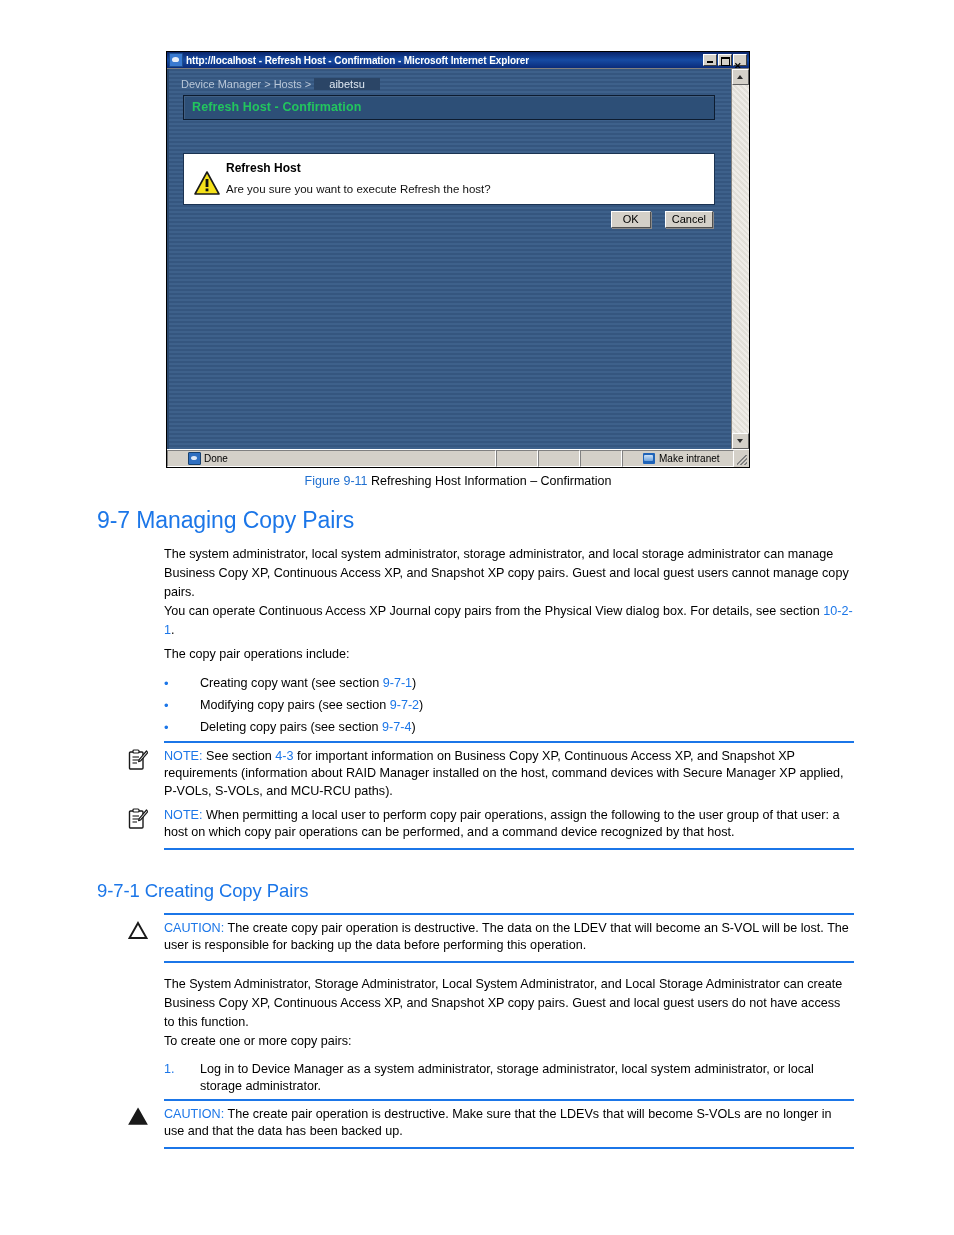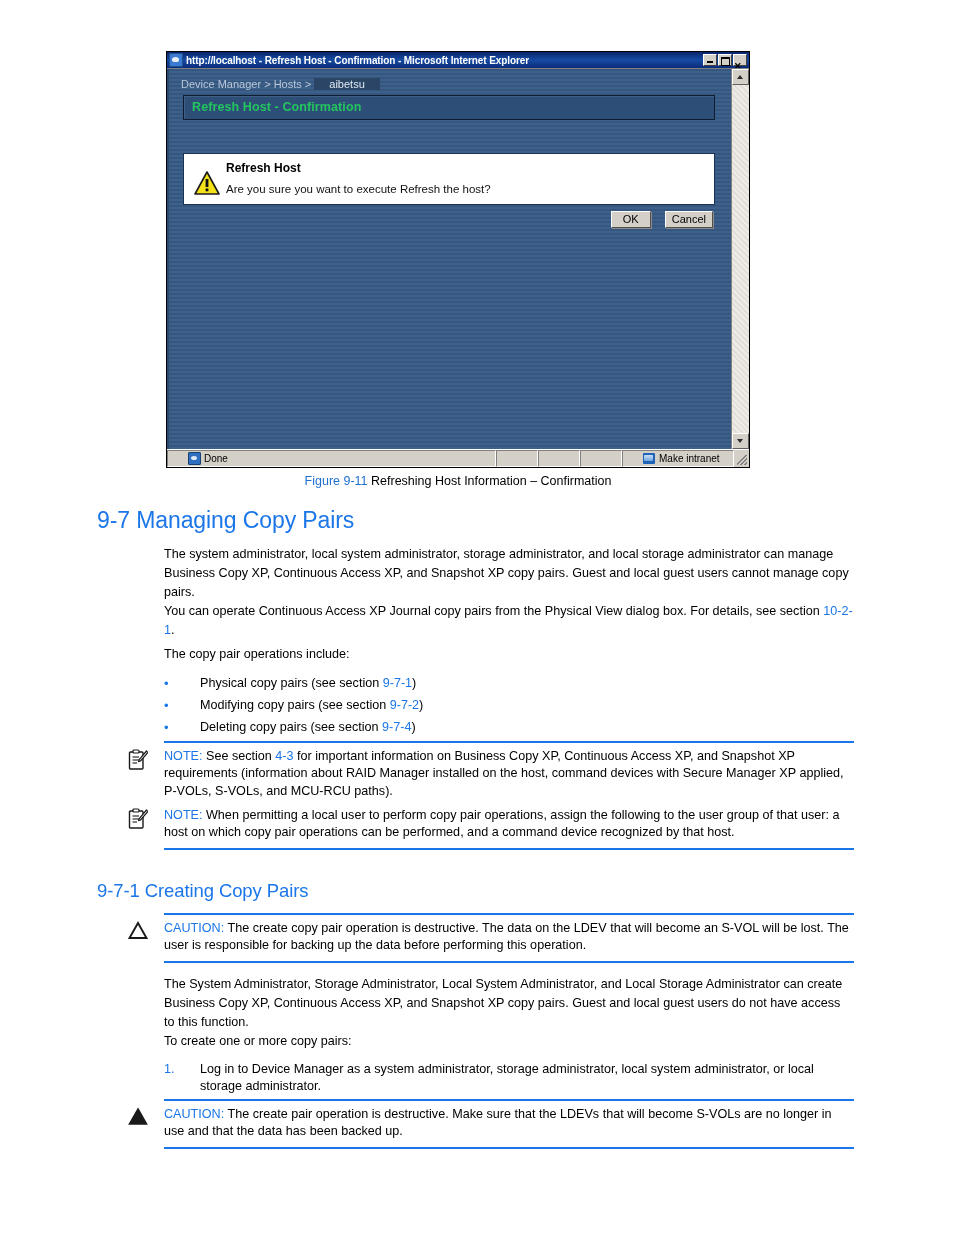--- a/index.html
+++ b/index.html
@@ -502,21 +502,21 @@
   <h1 class="h1" style="top:507px">9-7 Managing Copy Pairs</h1>
 
   <div class="para" style="top:545px">The system administrator, local system administrator, storage administrator, and local storage administrator can manage Business Copy XP, Continuous Access XP, and Snapshot XP copy pairs. Guest and local guest users cannot manage copy pairs.</div>
 
   <div class="para" style="top:602px"><span>You can operate Continuous Access XP Journal copy pairs from the Physical View dialog box. For details, see section </span><span class="xref">10-2-1</span><span>.</span></div>
 
   <div class="para" style="top:645px">The copy pair operations include:</div>
 
   <div class="bullet-row" style="top:675px">
     <span class="bullet-dot">•</span>
-    <span><span>Physical copy pairs (see section </span><span class="xref">9-7-1</span><span>)</span></span>
+    <span><span>Creating copy want (see section </span><span class="xref">9-7-1</span><span>)</span></span>
   </div>
   <div class="bullet-row" style="top:697px">
     <span class="bullet-dot">•</span>
     <span><span>Modifying copy pairs (see section </span><span class="xref">9-7-2</span><span>)</span></span>
   </div>
   <div class="bullet-row" style="top:719px">
     <span class="bullet-dot">•</span>
     <span><span>Deleting copy pairs (see section </span><span class="xref">9-7-4</span><span>)</span></span>
   </div>
 

